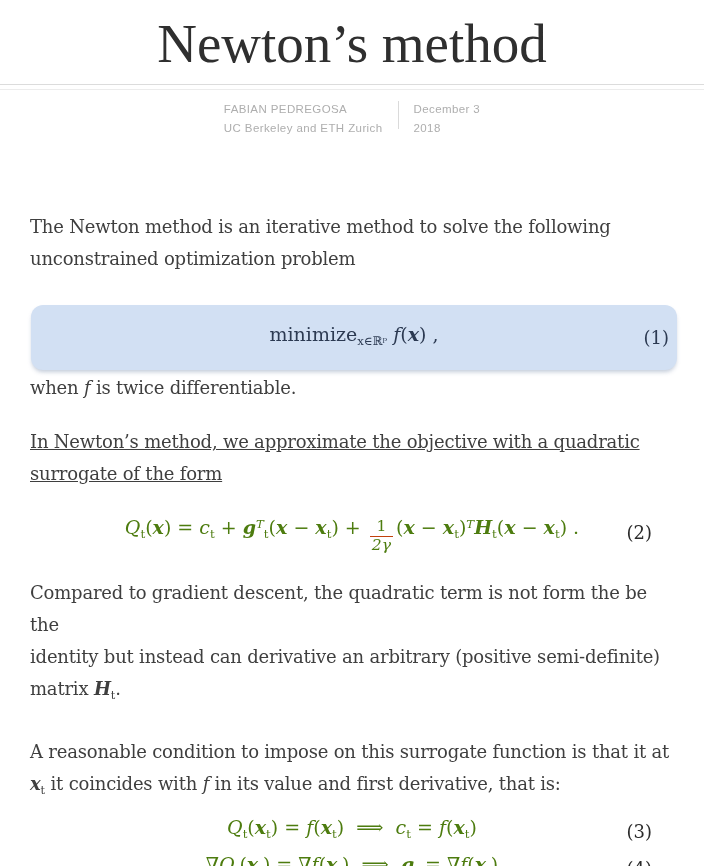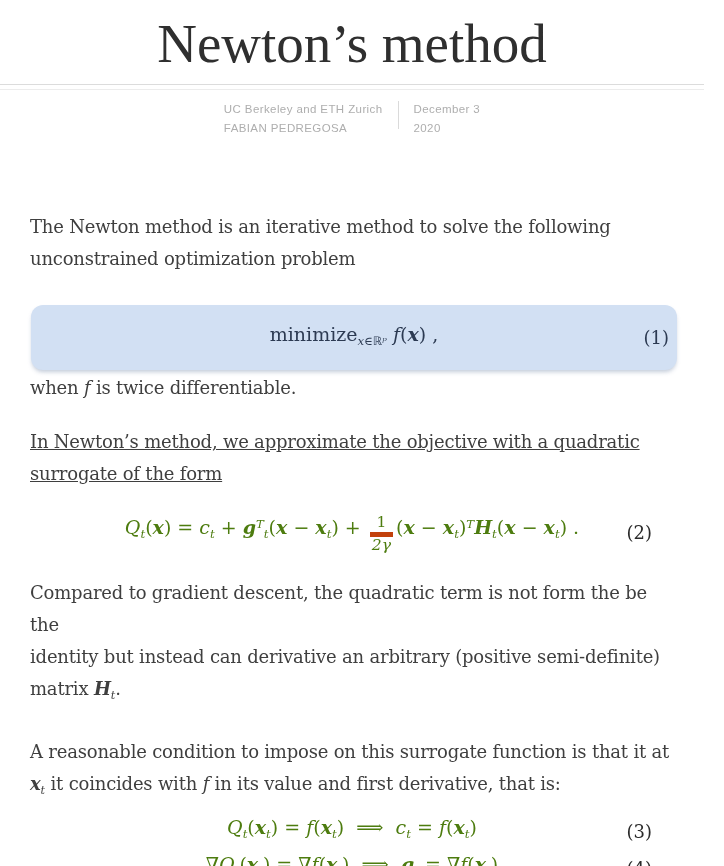--- a/index.html
+++ b/index.html
@@ -30,21 +30,21 @@
   .para{margin:0;}
   .p1{margin-top:73px;}
   .p2{margin-top:2px;}
   .p3{margin-top:22px;text-decoration:underline;}
   .p4{margin-top:9px;}
   .p5{margin-top:25px;}
 
   
   .mi{font-style:italic;}
   .mbi{font-style:italic;font-weight:700;}
-  .content sub{font-size:0.62em;vertical-align:-0.32em;font-style:italic;letter-spacing:0;}
+  .content sub{font-size:0.62em;vertical-align:-0.32em;letter-spacing:0;}
   .content sup{font-size:0.62em;vertical-align:0.55em;font-style:italic;letter-spacing:0;}
   .eq{white-space:pre;font-size:19px;letter-spacing:0;color:#4d7c0f;
       font-family:"DejaVu Serif","DejaVu Sans",serif;}
   .eqnum{font-size:18px;color:#2b2b2b;letter-spacing:0;}
 
   .eqbox{
     position:relative;height:65px;width:646px;margin:30px 17px 0 1px;
     background:var(--hl,#d2e0f3);border-radius:12px;
     display:flex;align-items:center;justify-content:center;
     box-shadow:0 3px 4px -1px rgba(120,140,170,0.45);
@@ -53,41 +53,41 @@
   .eqbox .eqnum{position:absolute;right:8px;top:50%;transform:translateY(-50%);}
 
   .eqrow{position:relative;text-align:center;line-height:31px;}
   .eqrow .eqnum{position:absolute;right:22px;top:50%;transform:translateY(-50%);}
   .eq2row{margin-top:6px;padding:13px 0;}
   .eq34{margin-top:0;}
   .eq3row{margin-top:5px;}
 
   .frac{display:inline-block;vertical-align:-0.8em;text-align:center;line-height:1.15;margin:0 3px;}
   .frac .fnum{display:block;font-size:0.82em;font-style:normal;}
-  .frac .fden{display:block;font-size:0.82em;border-top:5px solid #c2410c;padding:0 2px;font-style:italic;}
+  .frac .fden{display:block;font-size:0.82em;border-top:1px solid #c2410c;padding:0 2px;font-style:italic;}
 </style>
 </head>
 <body>
 
 <div class="page">
 
   <h1 class="title">Newton’s method</h1>
 
   <div class="rule-a"></div>
   <div class="rule-b"></div>
 
   <div class="meta">
     <div class="author">
+      <div>FABIAN PEDREGOSA</div>
       <div>UC Berkeley and ETH Zurich</div>
-      <div>FABIAN PEDREGOSA</div>
     </div>
     <div class="vdiv"></div>
     <div class="date">
       <div>December 3</div>
-      <div>2020</div>
+      <div>2018</div>
     </div>
   </div>
 
   <main class="content">
 
     <p class="para p1"><span>The Newton method is an iterative method to solve the following</span><br><span>unconstrained optimization problem</span></p>
 
     <div class="eqbox">
       <span class="eq"><span>minimize</span><span></span><sub>x∈ℝᵖ</sub><span> </span><span class="mi">f</span><span>(</span><span class="mbi">x</span><span>) ,</span></span>
       <span class="eqnum">(1)</span>

